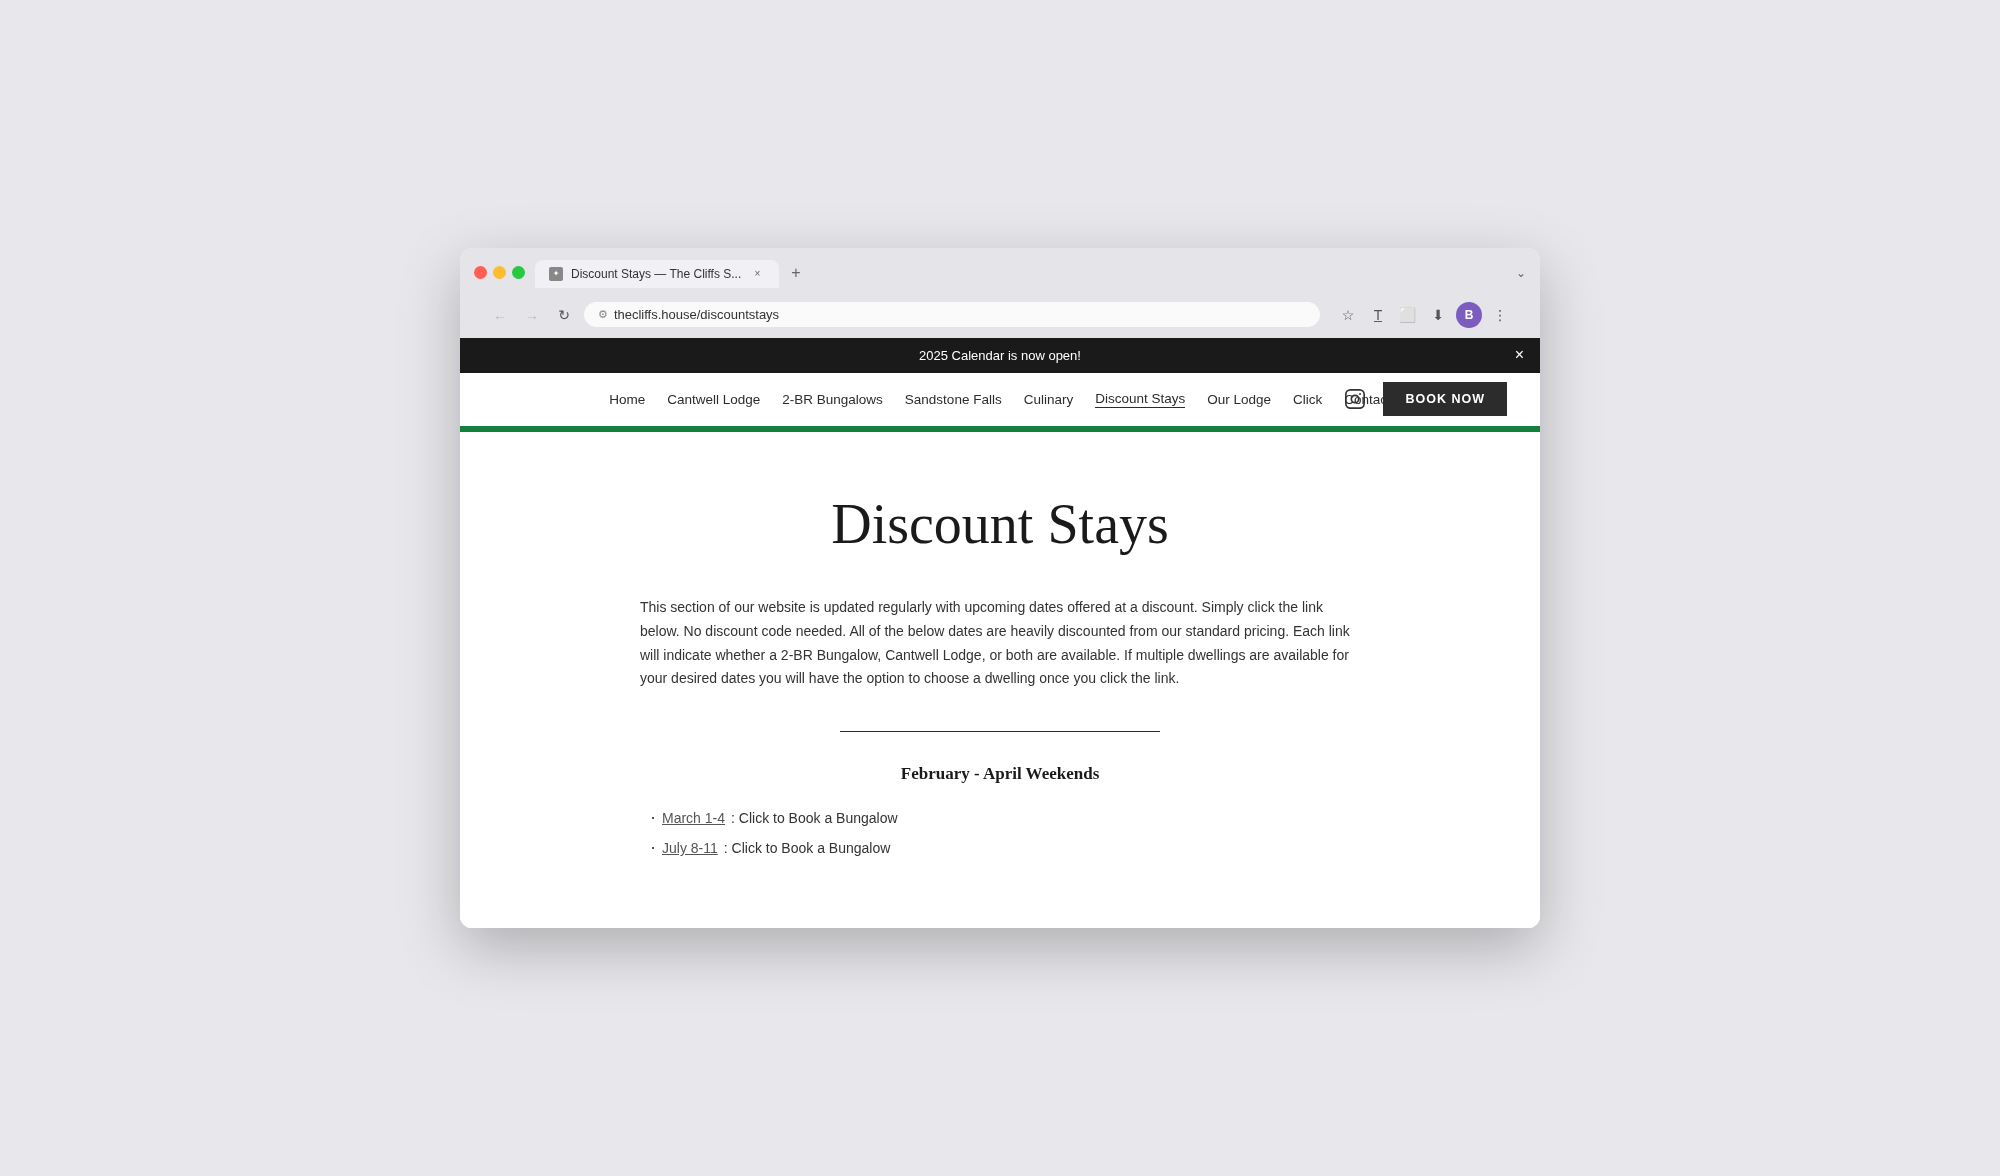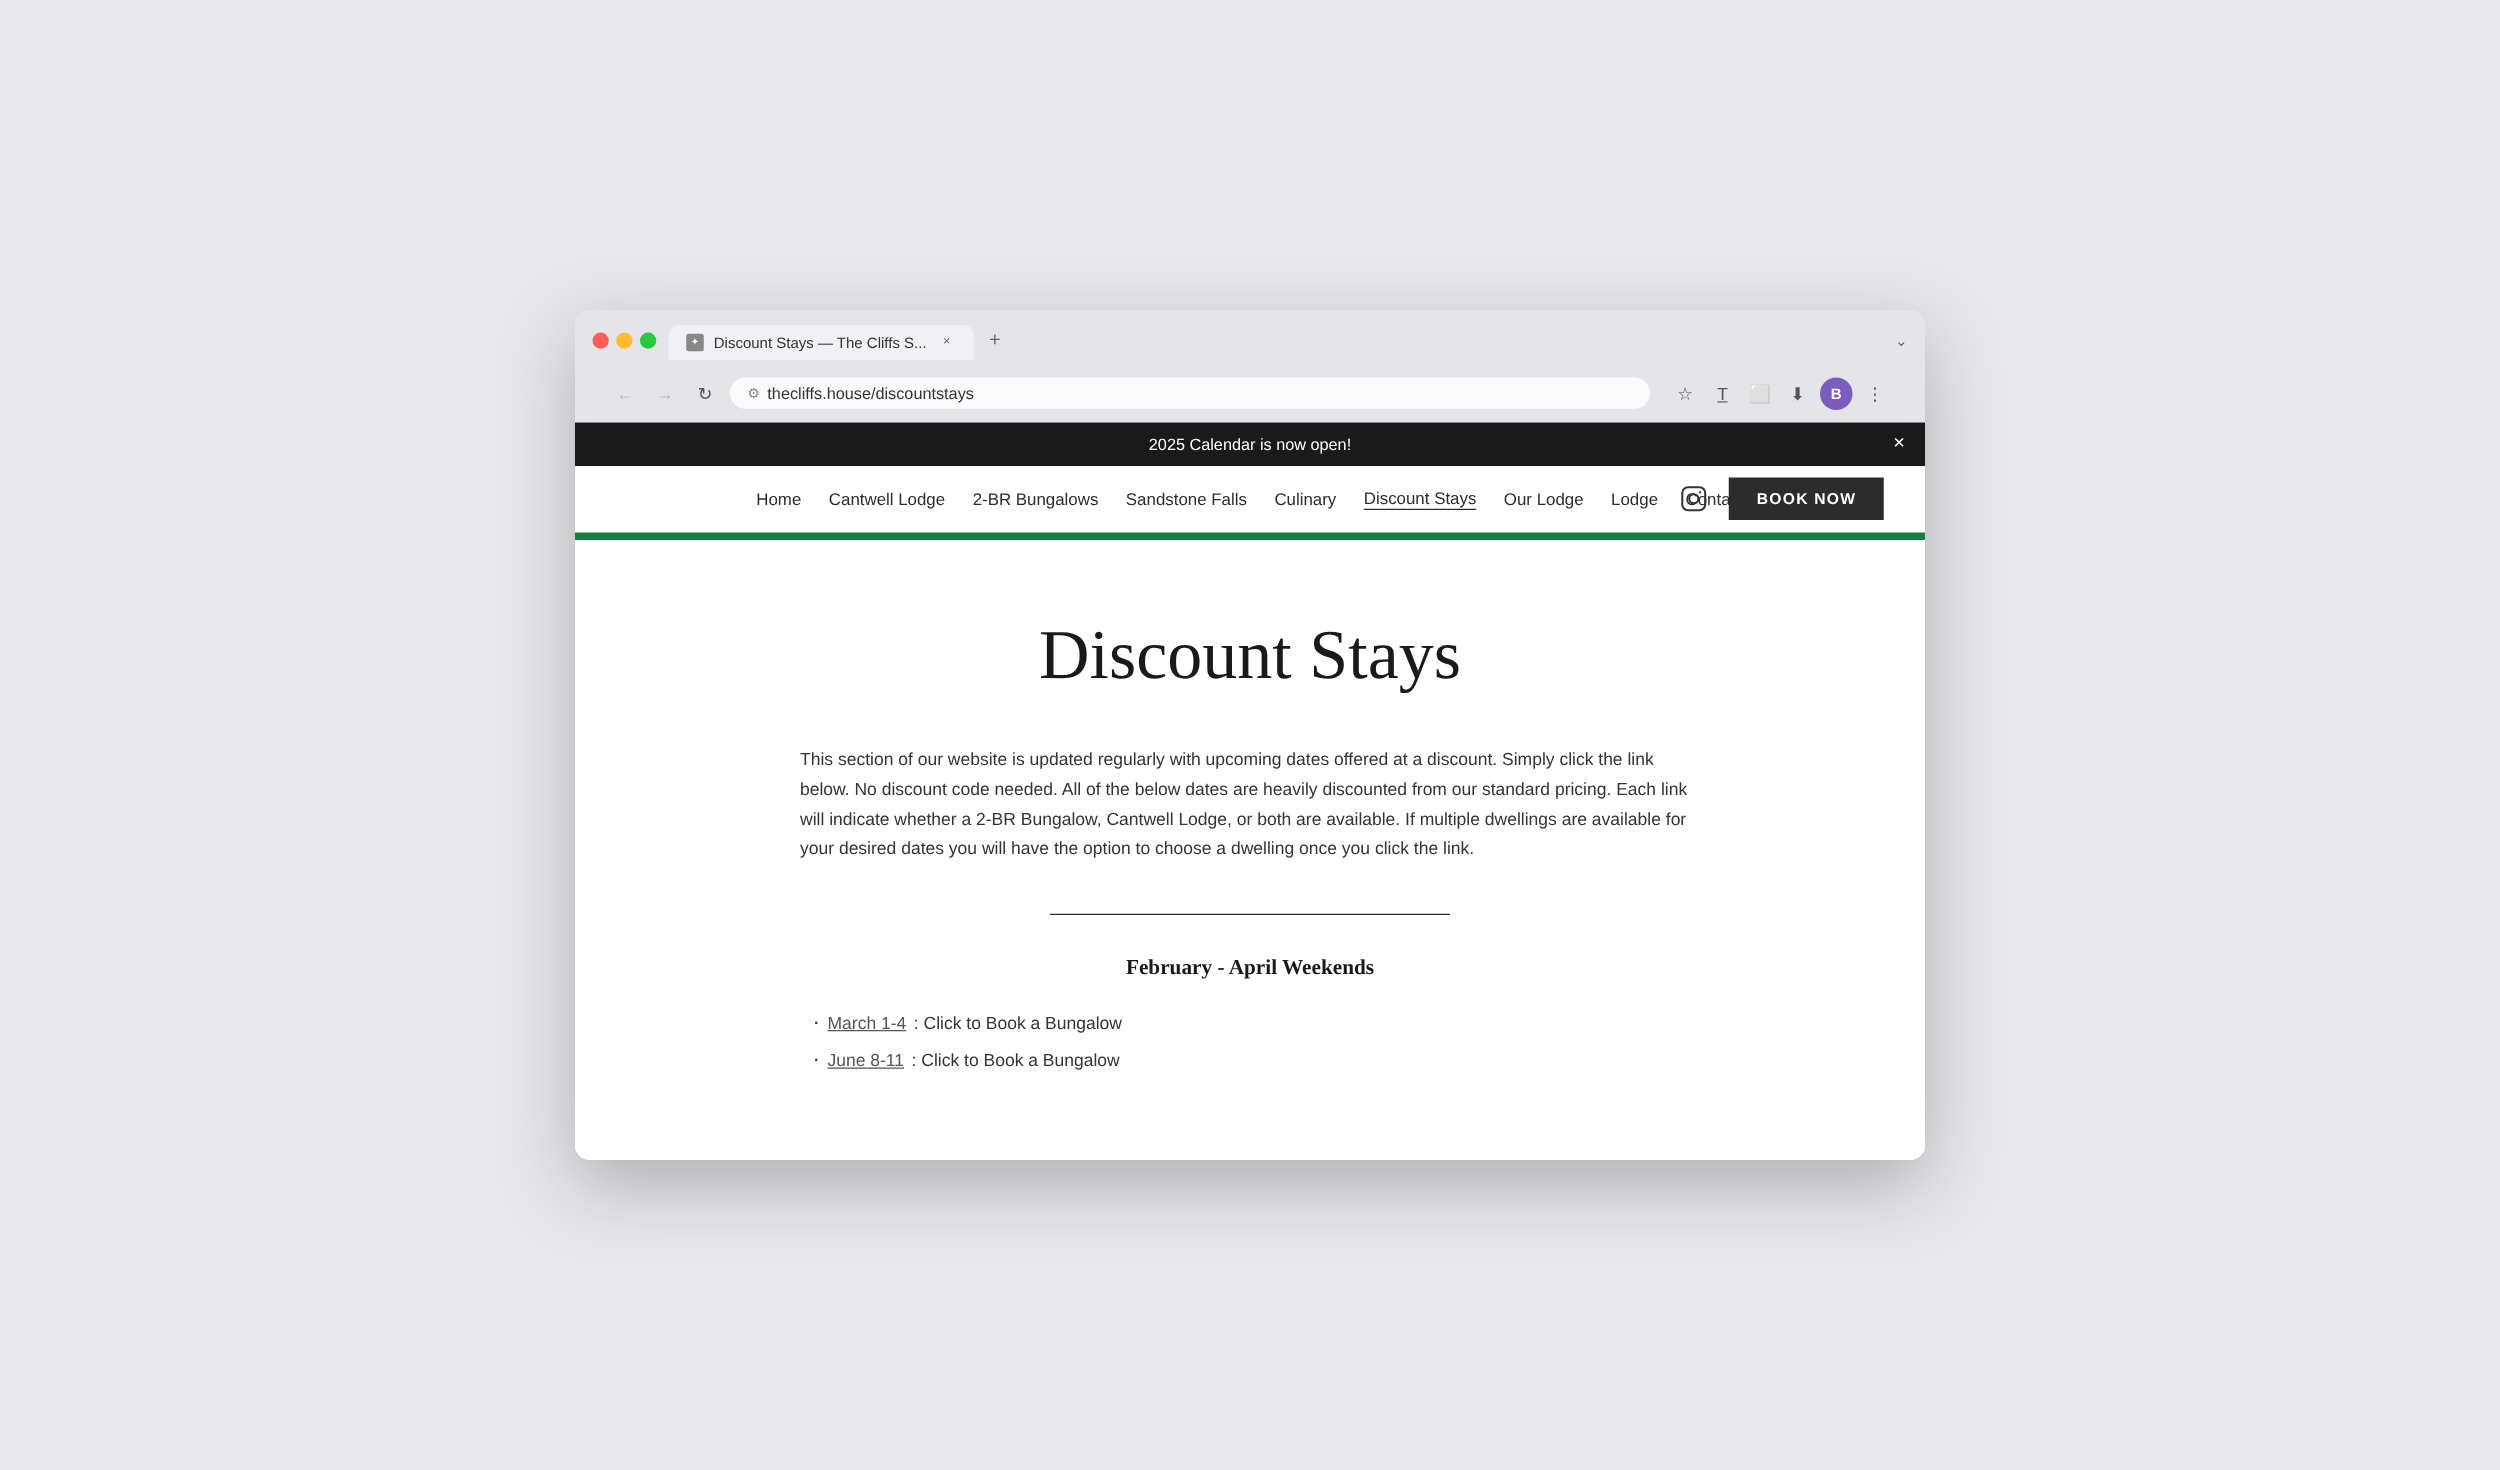--- a/index.html
+++ b/index.html
@@ -407,21 +407,21 @@
 
     <nav class="site-nav">
       <div class="nav-links">
         <a class="nav-link">Home</a>
         <a class="nav-link">Cantwell Lodge</a>
         <a class="nav-link">2-BR Bungalows</a>
         <a class="nav-link">Sandstone Falls</a>
         <a class="nav-link">Culinary</a>
         <a class="nav-link active">Discount Stays</a>
         <a class="nav-link">Our Lodge</a>
-        <a class="nav-link">Lodge</a>
+        <a class="nav-link">Click</a>
         <a class="nav-link">Contact</a>
       </div>
       <div class="nav-right">
         <div class="instagram-icon">
           <svg width="22" height="22" viewBox="0 0 24 24" fill="none" stroke="#333" stroke-width="1.8" stroke-linecap="round" stroke-linejoin="round">
             <rect x="2" y="2" width="20" height="20" rx="5" ry="5"></rect>
             <circle cx="12" cy="12" r="4"></circle>
             <circle cx="17.5" cy="6.5" r="1" fill="#333" stroke="none"></circle>
           </svg>
         </div>
@@ -437,20 +437,20 @@
       <hr class="divider">
 
       <h2 class="section-heading">February - April Weekends</h2>
 
       <ul class="booking-list">
         <li class="booking-item">
           <a class="booking-link">March 1-4</a>
             <span>: Click to Book a Bungalow</span>
         </li>
         <li class="booking-item">
-          <a class="booking-link">June 8-11</a>
+          <a class="booking-link">July 8-11</a>
             <span>: Click to Book a Bungalow</span>
         </li>
       </ul>
     </div>
 
   </div>
 </div>
 
 </body></html>

